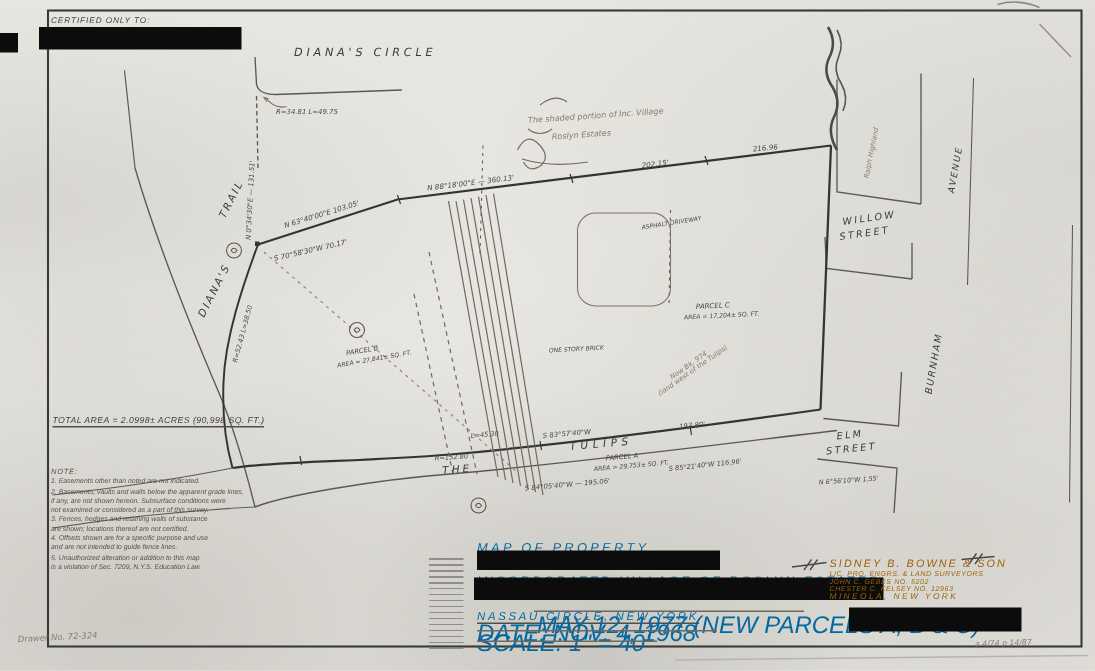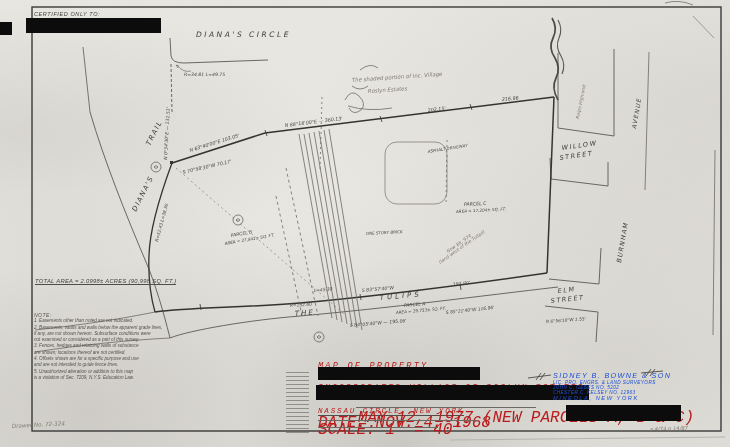--- a/index.html
+++ b/index.html
@@ -16,25 +16,25 @@
   }
   .abs{position:absolute;}
   .redact{position:absolute;background:#0c0c0c;}
   .ul{border-bottom:1px solid #504e48;}
   .certified{font-size:5.5px;letter-spacing:.6px;color:#444;font-style:italic;}
   .total-area{font-size:5.8px;font-style:italic;color:#45433e;letter-spacing:.3px;}
   .notes{font-size:4.6px;line-height:6.3px;color:#55524b;font-style:italic;width:210px;}
   .notes .h{font-size:5px;letter-spacing:.5px;}
   .micro{width:23px;height:62px;opacity:.5;
     background:repeating-linear-gradient(to bottom,#4a4a46 0 1px,transparent 1px 4px);}
-  .tb{color:#b91c1c;font-style:italic;font-family:Liberation Mono, monospace;}
+  .tb{color:#0369a1;font-style:italic;}
   .tb .l1{font-size:8.6px;letter-spacing:2.2px;}
   .tb .l2{font-size:8.2px;letter-spacing:2.1px;white-space:nowrap;}
   .tb .l3{font-size:7.6px;letter-spacing:1.8px;}
-  .sv{color:#1d4ed8;font-style:italic;}
+  .sv{color:#a16207;font-style:italic;}
   .sv .firm{font-size:7.2px;letter-spacing:1.4px;}
   .sv .sub{font-size:4.7px;letter-spacing:.4px;}
   .sv .ln{font-size:4.7px;letter-spacing:.4px;}
   .sv .city{font-size:5.6px;letter-spacing:1.6px;}
   .rule{position:absolute;border-bottom:1px solid #6b6962;}
   svg text{font-family:"DejaVu Sans",sans-serif;}
   .st{font-style:italic;fill:#3c3c3c;}
   .b{font-style:italic;fill:#4a4843;}
   .hand{font-style:italic;fill:#807d73;}
 </style>

